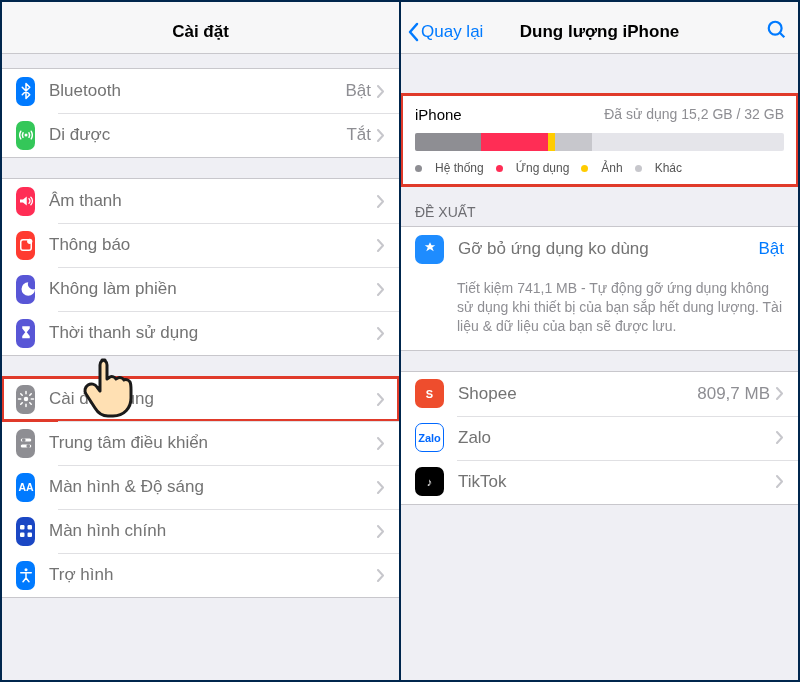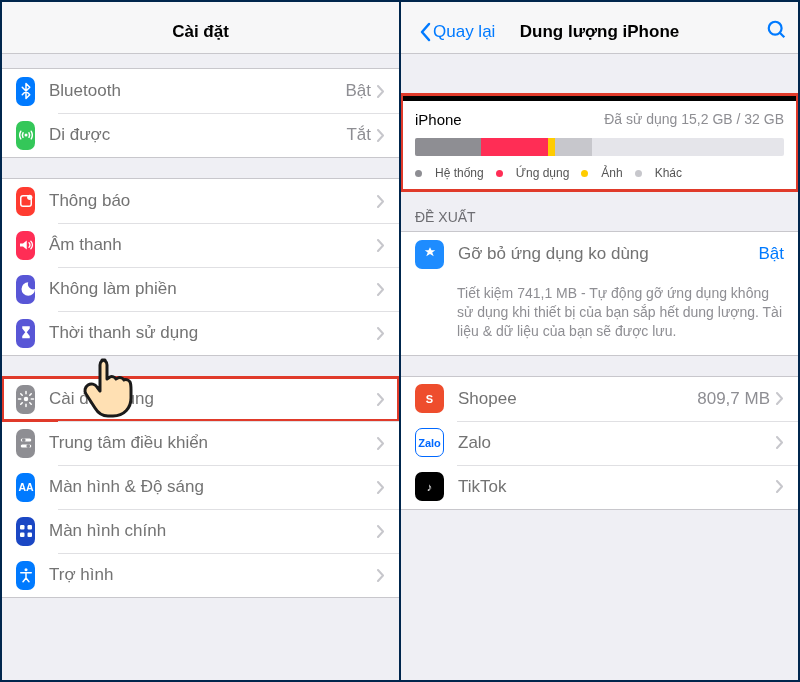--- a/index.html
+++ b/index.html
@@ -3,36 +3,36 @@
 <meta charset="utf-8">
 <style>
 * { margin: 0; padding: 0; box-sizing: border-box; font-family: -apple-system, "Helvetica Neue", Arial, sans-serif; }
 html, body { background: #fff; }
 .wrap { display: flex; width: 800px; height: 682px; border: 2px solid #00264d; }
 .pane { flex: 1; background: #efeff4; display: flex; flex-direction: column; overflow: hidden; position: relative; }
 .pane + .pane { border-left: 2px solid #00264d; }
 .statusbar { height: 8px; background: #f7f7f8; }
 .navbar { height: 44px; background: #f7f7f8; border-bottom: 1px solid #c8c7cc; display: flex; align-items: center; justify-content: center; position: relative; padding: 0 26px; }
 .nav-title { font-size: 17px; font-weight: 600; color: #000; }
-.nav-back { position: absolute; left: 18px; display: flex; align-items: center; color: #007aff; font-size: 17px; gap: 2px; }
+.nav-back { position: absolute; left: 6px; display: flex; align-items: center; color: #007aff; font-size: 17px; gap: 2px; }
 .nav-search { position: absolute; right: 10px; color: #007aff; }
 .chev-left { width: 12px; height: 20px; }
 .group { margin-top: 20px; background: #fff; border-top: 1px solid #c8c7cc; border-bottom: 1px solid #c8c7cc; }
 .group.first { margin-top: 14px; }
 .row { display: flex; align-items: center; min-height: 44px; padding: 6px 14px 6px 14px; position: relative; }
 .row + .row::before { content: ""; position: absolute; left: 56px; right: 0; top: 0; height: 1px; background: #e0e0e3; }
 .icon { width: 19px; height: 29px; border-radius: 7px; margin-right: 14px; flex: none; display: flex; align-items: center; justify-content: center; color: #fff; font-size: 15px; font-weight: 600; }
 .icon svg { width: 18px; height: 18px; fill: #fff; }
 .label { font-size: 17px; color: #737373; flex: 1; }
 .value { font-size: 17px; color: #8e8e93; margin-right: 6px; }
 .disclosure { color: #c7c7cc; }
 .disclosure svg { width: 8px; height: 13px; display: block; }
 .highlight-red { outline: 3px solid #e03a2a; outline-offset: -2px; }
 .section-header { font-size: 14px; color: #6d6d72; text-transform: uppercase; padding: 18px 14px 6px; }
-.storage-block { background: #fff; border-top: 7px solid #000000; border-bottom: 1px solid #c8c7cc; padding: 10px 14px 10px; margin-top: 40px; }
+.storage-block { background: #fff; border-top: 2px solid #000000; border-bottom: 1px solid #c8c7cc; padding: 10px 14px 10px; margin-top: 40px; }
 .storage-head { display: flex; justify-content: space-between; font-size: 15px; margin-bottom: 10px; }
 .storage-head .used { color: #8e8e93; font-size: 14px; }
 .bar { height: 18px; background: #e5e5ea; border-radius: 2px; overflow: hidden; display: flex; margin-bottom: 10px; }
 .seg { height: 100%; }
 .legend { display: flex; flex-wrap: wrap; gap: 12px; font-size: 12px; color: #555; }
 .legend-item { display: flex; align-items: center; gap: 13px; }
 .dot { width: 7px; height: 7px; border-radius: 50%; }
 .desc { font-size: 14px; color: #8e8e93; padding: 8px 14px 14px 56px; line-height: 1.35; background: #fff; border-bottom: 1px solid #c8c7cc; }
 .app-icon { width: 29px; height: 29px; border-radius: 7px; margin-right: 14px; flex: none; display:flex; align-items:center; justify-content:center; font-size:11px; font-weight:700; color:#fff; }
 .hand { position: absolute; left: 80px; top: 352px; width: 64px; height: 64px; pointer-events: none; z-index: 5; }
@@ -75,41 +75,41 @@
             <div class="value">Tắt</div>
             <div class="disclosure">
               <svg viewBox="0 0 8 13">
                 <path d="M1 1l5 5.5L1 12" stroke="#c7c7cc" stroke-width="2" fill="none" stroke-linecap="round" stroke-linejoin="round"></path>
               </svg>
             </div>
           </div>
         </div>
         <div class="group">
           <div class="row">
+            <div class="icon" style="background:#ff2d55">
+              <svg viewBox="0 0 24 24">
+                <path d="M4 10v4h4l5 4V6l-5 4H4z" fill="#fff"></path>
+                <path d="M16 9a4 4 0 010 6M18.5 7a7 7 0 010 10" stroke="#fff" stroke-width="1.8" fill="none" stroke-linecap="round"></path>
+              </svg>
+            </div>
+            <div class="label">Âm thanh</div>
+            <div class="disclosure">
+              <svg viewBox="0 0 8 13">
+                <path d="M1 1l5 5.5L1 12" stroke="#c7c7cc" stroke-width="2" fill="none" stroke-linecap="round" stroke-linejoin="round"></path>
+              </svg>
+            </div>
+          </div>
+          <div class="row">
             <div class="icon" style="background:#ff3b30">
               <svg viewBox="0 0 24 24">
                 <rect x="5" y="5" width="14" height="14" rx="3" fill="none" stroke="#fff" stroke-width="2"></rect>
                 <circle cx="17" cy="7" r="3.5" fill="#fff"></circle>
               </svg>
             </div>
             <div class="label">Thông báo</div>
-            <div class="disclosure">
-              <svg viewBox="0 0 8 13">
-                <path d="M1 1l5 5.5L1 12" stroke="#c7c7cc" stroke-width="2" fill="none" stroke-linecap="round" stroke-linejoin="round"></path>
-              </svg>
-            </div>
-          </div>
-          <div class="row">
-            <div class="icon" style="background:#ff2d55">
-              <svg viewBox="0 0 24 24">
-                <path d="M4 10v4h4l5 4V6l-5 4H4z" fill="#fff"></path>
-                <path d="M16 9a4 4 0 010 6M18.5 7a7 7 0 010 10" stroke="#fff" stroke-width="1.8" fill="none" stroke-linecap="round"></path>
-              </svg>
-            </div>
-            <div class="label">Âm thanh</div>
             <div class="disclosure">
               <svg viewBox="0 0 8 13">
                 <path d="M1 1l5 5.5L1 12" stroke="#c7c7cc" stroke-width="2" fill="none" stroke-linecap="round" stroke-linejoin="round"></path>
               </svg>
             </div>
           </div>
           <div class="row">
             <div class="icon" style="background:#5856d6">
               <svg viewBox="0 0 24 24">
                 <path d="M15 3a9 9 0 109 9 7 7 0 01-9-9z" fill="#fff"></path>

